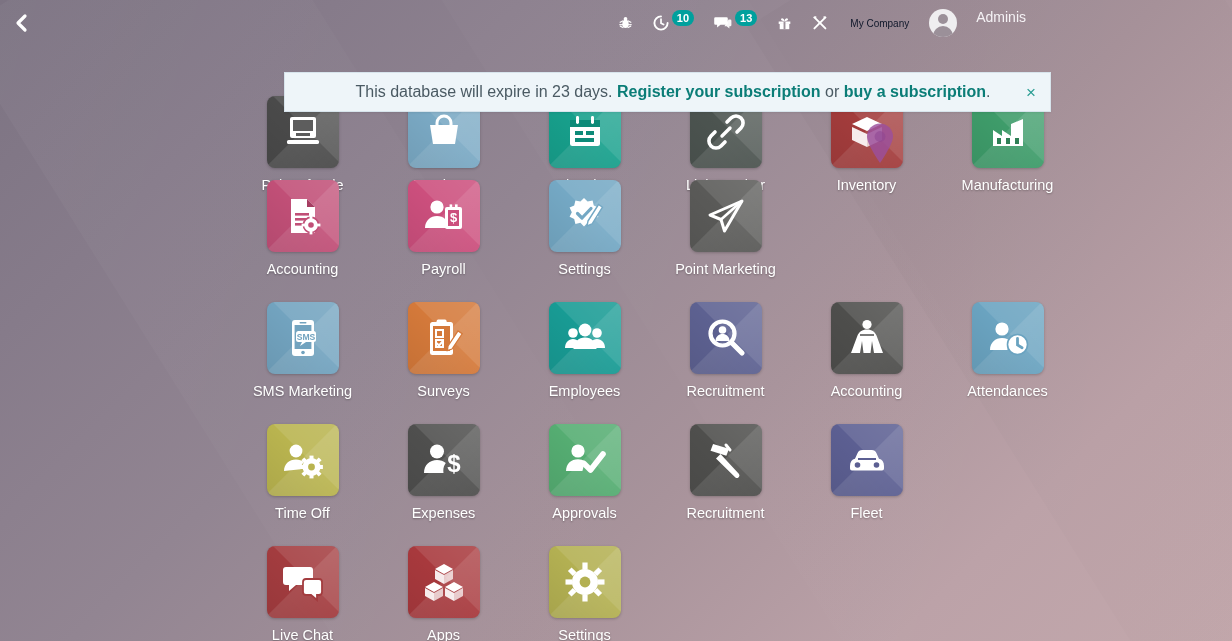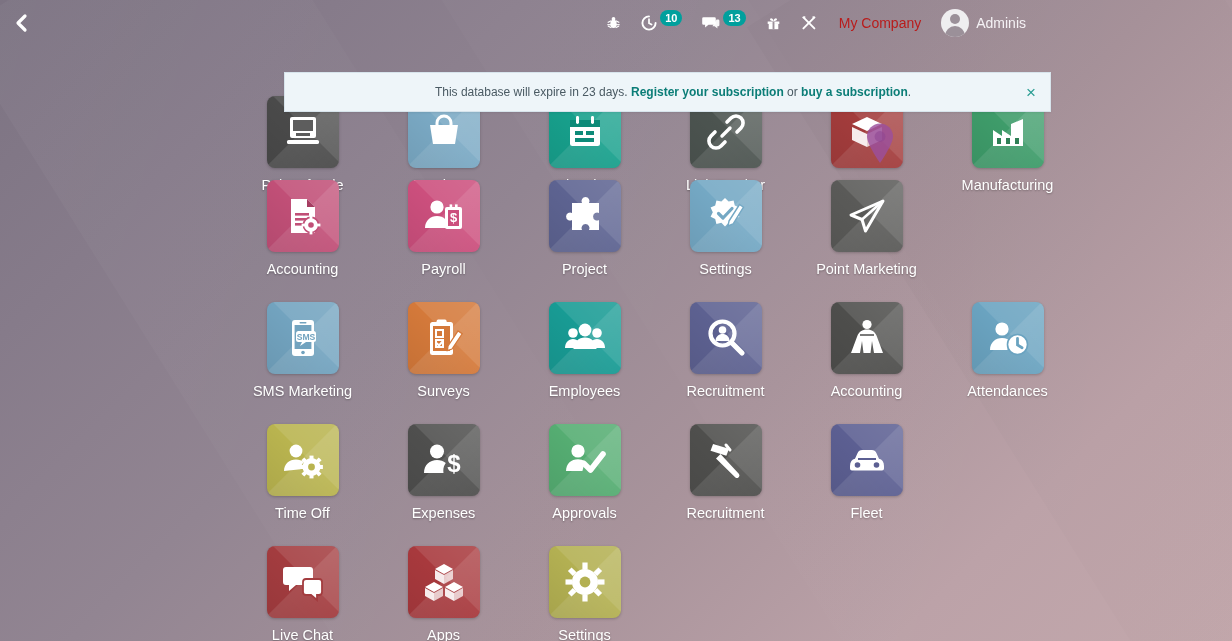--- a/index.html
+++ b/index.html
@@ -70,28 +70,28 @@
     height: 16px;
     min-width: 20px;
     text-align: center;
     border-radius: 9px;
     padding: 0 5px;
     margin-left: 3px;
     position: relative;
     top: -5px;
   }
   .company-name {
-    color: #b91c1c;
-    font-size: 14px;
+    color: #0f172a;
+    font-size: 10px;
     padding: 0 12px;
     cursor: pointer;
   }
   .user-menu {
-    display: flex; align-items: center;
-    gap: 7px;
+    display: flex; align-items: flex-start;
+    gap: 19px;
     padding: 0 6px 0 8px;
     cursor: pointer;
     overflow: hidden;
   }
   .avatar {
     width: 28px; height: 28px;
     border-radius: 50%;
     background: #efeef0;
     position: relative;
     overflow: hidden;
@@ -124,21 +124,21 @@
     position: absolute;
     left: 284px; top: 72px;
     width: 767px; height: 40px;
     background: #eef5f9;
     border: 1px solid #d7e4ec;
     display: flex; align-items: center; justify-content: center;
     z-index: 35;
     box-shadow: 0 1px 2px rgba(0,0,0,0.07);
   }
   .banner-text {
-    font-size: 12px;
+    font-size: 16px;
     color: #4a5a63;
     text-align: center;
     margin-left: 11px;
   }
   .banner-text a {
     color: #0b7d77;
     font-weight: bold;
     text-decoration: none;
     cursor: pointer;
   }
@@ -396,28 +396,20 @@
             <circle cx="14" cy="12" r="6.6" fill="#ffffff"></circle>
             <path d="M2 33 c0 -7.5 5.6 -12 12 -12 c6.4 0 12 4.5 12 12 z" fill="#ffffff"></path>
             <rect x="22" y="12" width="17" height="22" rx="2" fill="#ffffff"></rect>
             <rect x="25" y="15" width="11" height="16" fill="#cc4f7d"></rect>
             <rect x="26.6" y="9.4" width="2.6" height="5" fill="#ffffff"></rect>
             <rect x="32" y="9.4" width="2.6" height="5" fill="#ffffff"></rect>
             <text x="30.5" y="27" font-family="Liberation Sans, sans-serif" font-size="13" font-weight="bold" fill="#ffffff" text-anchor="middle">$</text>
           </svg>
         </div>
         <div class="app-label">Payroll</div>
-      </div>
-      <div class="app">
-        <div class="app-ico" style="background: linear-gradient(135deg, rgb(93, 99, 145) 0%, rgb(93, 99, 145) 48%, rgba(255, 255, 255, 0.1) 49%, rgba(255, 255, 255, 0.06) 100%), rgb(93, 99, 145);">
-          <svg width="42" height="42" viewBox="0 0 42 42">
-            <path d="M8 8 h10 a4 4 0 1 1 7 0 h10 v10 a4 4 0 1 0 0 7 v10 h-10 a4 4 0 1 0 -7 0 h-10 v-10 a4 4 0 1 1 0 -7 z" fill="#ffffff"></path>
-          </svg>
-        </div>
-        <div class="app-label">Project</div>
       </div>
       <div class="app">
         <div class="app-ico" style="background: linear-gradient(135deg, rgb(116, 168, 196) 0%, rgb(116, 168, 196) 48%, rgba(255, 255, 255, 0.1) 49%, rgba(255, 255, 255, 0.06) 100%), rgb(116, 168, 196);">
           <svg width="42" height="42" viewBox="0 0 42 42">
             <path d="M20 3 l3.6 3.6 l5 -1.2 l1.2 5 l4.6 2.2 l-2.2 4.6 l2.2 4.6 l-4.6 2.2 l-1.2 5 l-5 -1.2 l-3.6 3.6 l-3.6 -3.6 l-5 1.2 l-1.2 -5 l-4.6 -2.2 l2.2 -4.6 l-2.2 -4.6 l4.6 -2.2 l1.2 -5 l5 1.2 z" fill="#ffffff"></path>
             <path d="M13.5 18.5 l4.5 4.5 l9 -9.5" fill="none" stroke="#74a8c4" stroke-width="3.2" stroke-linecap="round" stroke-linejoin="round"></path>
             <path d="M24 26 L34.5 9.5 l4 2.6 L28 29 l-5 2 z" fill="#ffffff" stroke="#74a8c4" stroke-width="1.4"></path>
           </svg>
         </div>
         <div class="app-label">Settings</div>

